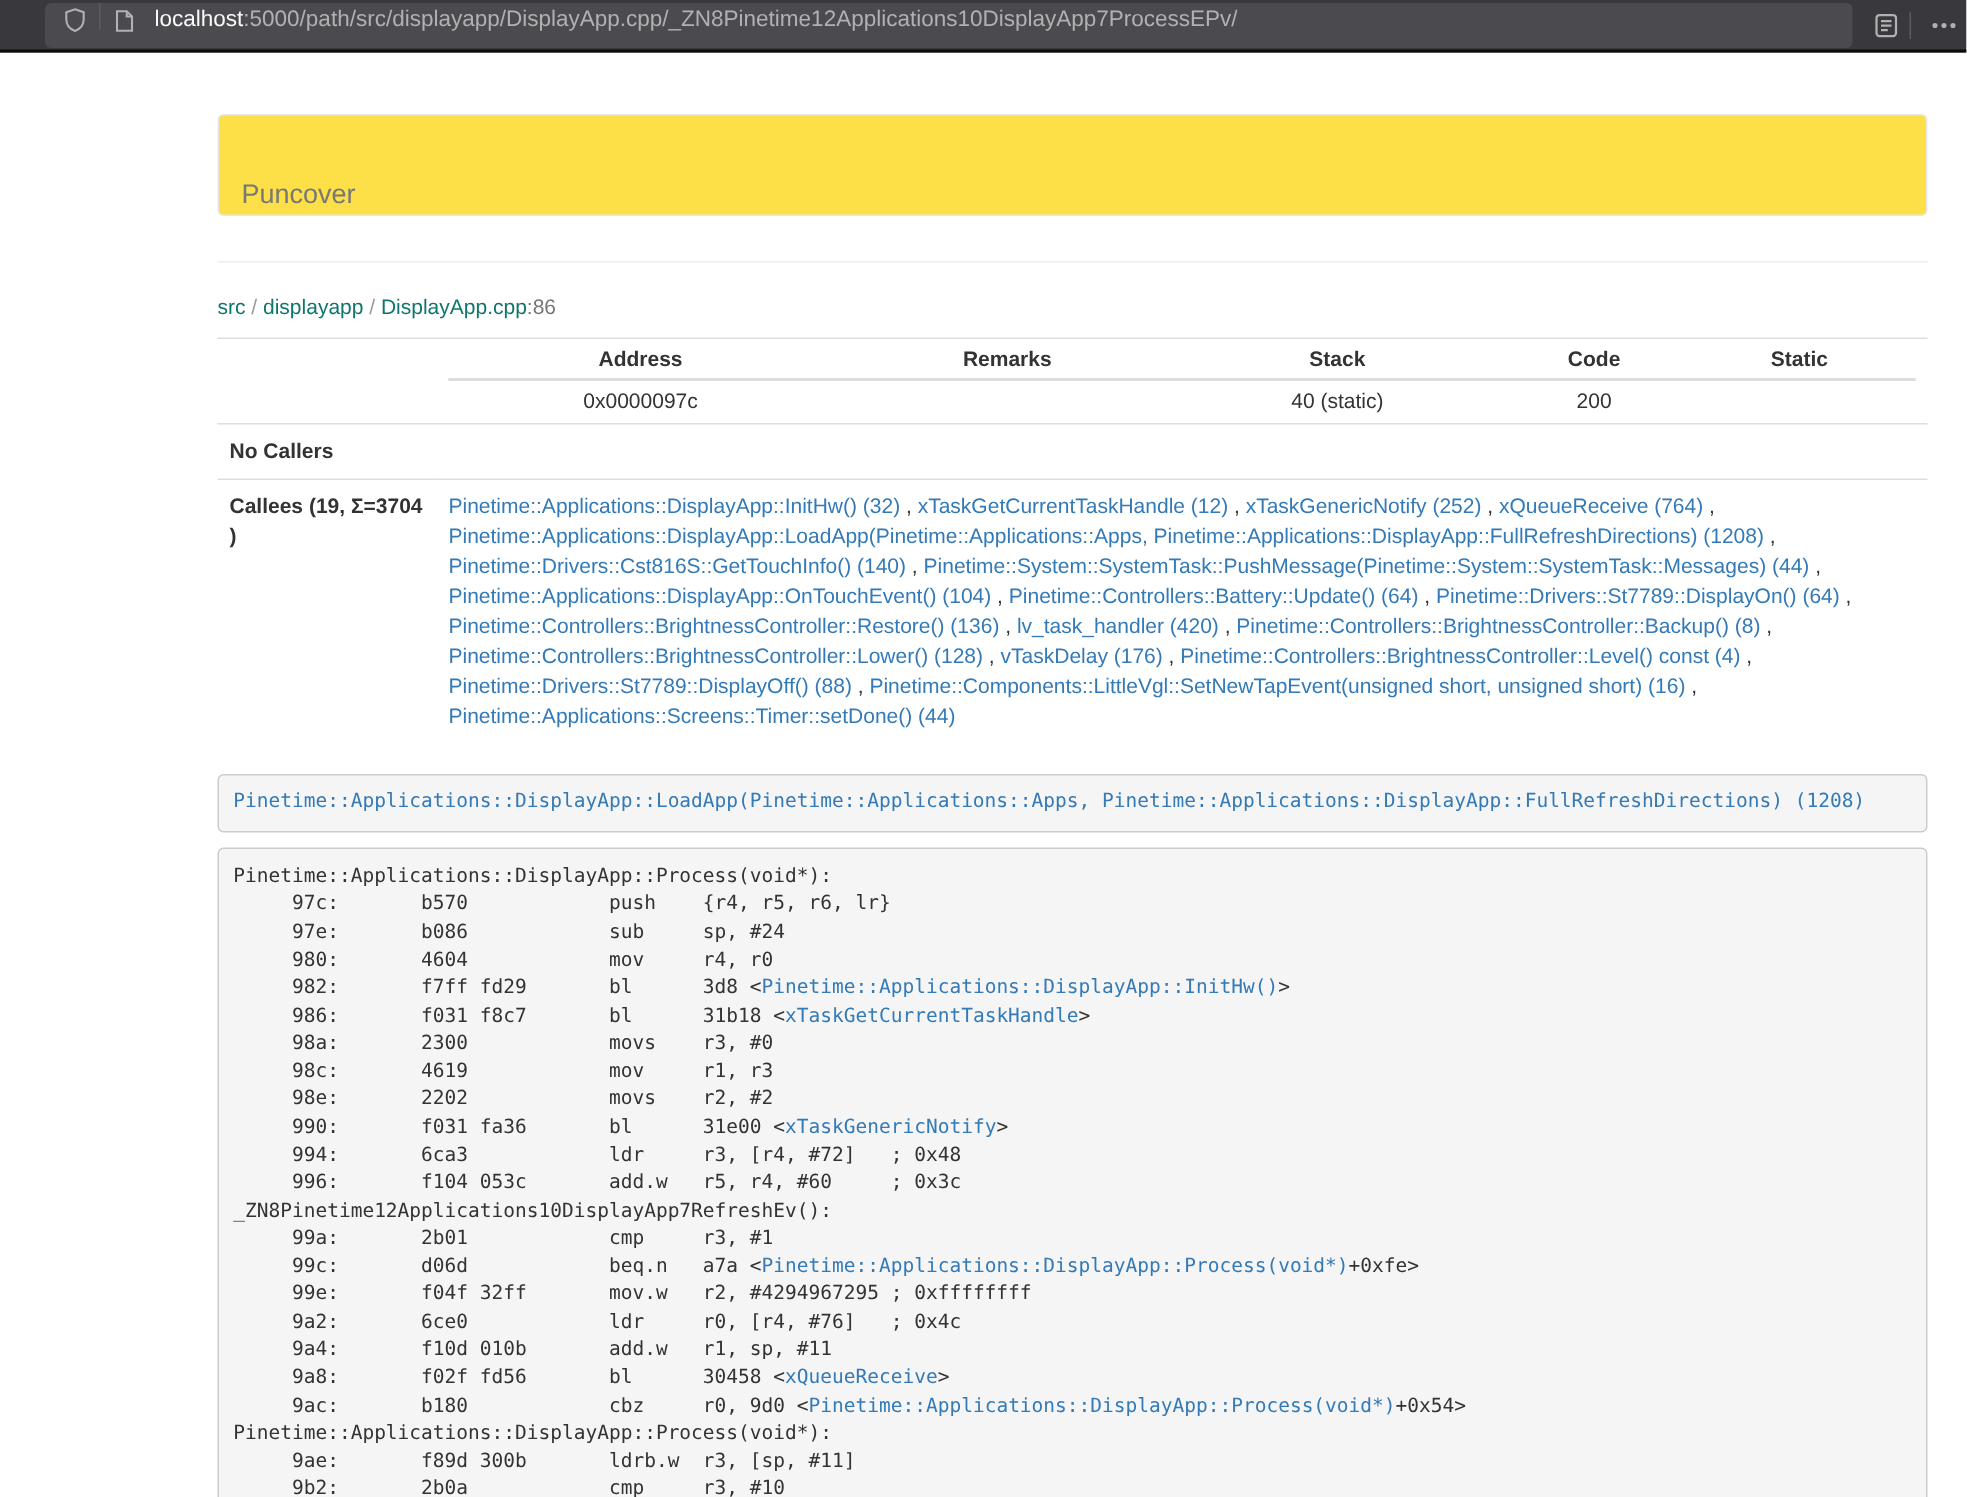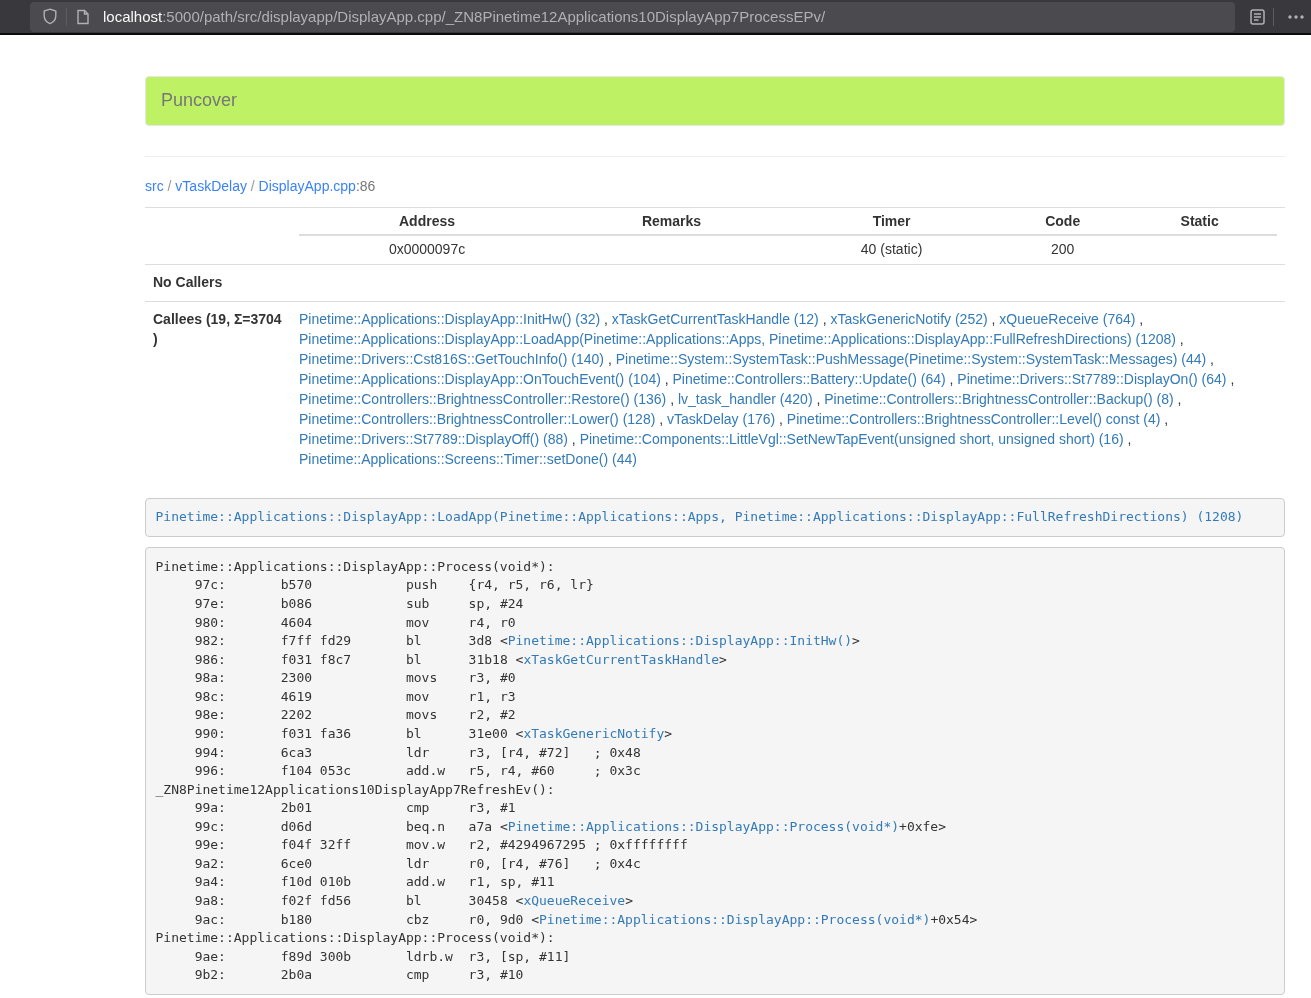--- a/index.html
+++ b/index.html
@@ -12,41 +12,41 @@
   }
 
   
   .toolbar {
     height: 35px; background: #38383d; border-bottom: 2px solid #0c0c0d;
     display: flex; align-items: center; padding: 0 8px;
   }
   .urlbar {
     flex: 0 0 auto; width: 1205px; height: 30px; margin-left: 22px;
     background: #4a4a4f; border-radius: 4px;
-    display: flex; align-items: center; padding: 0 8px;
+    display: flex; align-items: flex-start; padding: 0 8px;
   }
   .chrome-icon { display: inline-flex; align-items: center; justify-content: center; width: 24px; height: 24px; }
   .chrome-sep { width: 1px; height: 18px; background: #5c5c61; margin: 0 4px; }
   .url-text { margin-left: 8px; font-size: 15px; color: #b1b1b3; white-space: nowrap; overflow: hidden; }
   .url-text .host { color: #f9f9fa; }
   .toolbar-right { display: flex; align-items: center; margin-left: 10px; }
 
   
   .page { width: 1140px; margin: 41px 0 0 145px; }
 
   .navbar {
-    height: 50px; background: #bef264; border: 1px solid #e7e7e7; border-radius: 4px;
-    display: flex; align-items: center; padding: 0 15px;
+    height: 68px; background: #fde047; border: 1px solid #e7e7e7; border-radius: 4px;
+    display: flex; align-items: flex-end; padding: 0 15px;
   }
   .brand { font-size: 18px; color: #777; }
 
   hr.rule { border: 0; border-top: 1px solid #eee; margin: 30px 0 0 0; }
 
   .breadcrumb { margin: 20px 0 10px 0; font-size: 14px; }
-  .breadcrumb a { color: #3b82f6; text-decoration: none; }
+  .breadcrumb a { color: #0f766e; text-decoration: none; }
   .bc-sep { color: #999; }
   .bc-suffix { color: #777; }
 
   
   table.fn-table { width: 100%; border-collapse: collapse; margin-bottom: 20px; }
   table.fn-table > tbody > tr > th,
   table.fn-table > tbody > tr > td {
     border-top: 1px solid #ddd; padding: 8px; text-align: left; vertical-align: top;
     font-size: 14px; line-height: 1.42857;
   }
@@ -121,33 +121,33 @@
 </div>
 
 <div class="page">
 
   <div class="navbar">
     <span class="brand">Puncover</span>
   </div>
 
   <hr class="rule">
 
-  <div class="breadcrumb"><a href="#">src</a><span class="bc-sep"> / </span><a href="#">vTaskDelay</a><span class="bc-sep"> / </span><a href="#">DisplayApp.cpp</a><span class="bc-suffix">:86</span></div>
+  <div class="breadcrumb"><a href="#">src</a><span class="bc-sep"> / </span><a href="#">displayapp</a><span class="bc-sep"> / </span><a href="#">DisplayApp.cpp</a><span class="bc-suffix">:86</span></div>
 
   <table class="fn-table">
     <tbody>
       <tr class="stats-row-outer">
         <th class="row-label"></th>
         <td>
           <table class="stats-table">
             <thead>
                 <tr>
                   <th>Address</th>
                   <th>Remarks</th>
-                  <th>Timer</th>
+                  <th>Stack</th>
                   <th>Code</th>
                   <th>Static</th>
                 </tr>
               </thead>
             <tbody>
                 <tr>
                   <td>0x0000097c</td>
                   <td></td>
                   <td>40 (static)</td>
                   <td>200</td>

